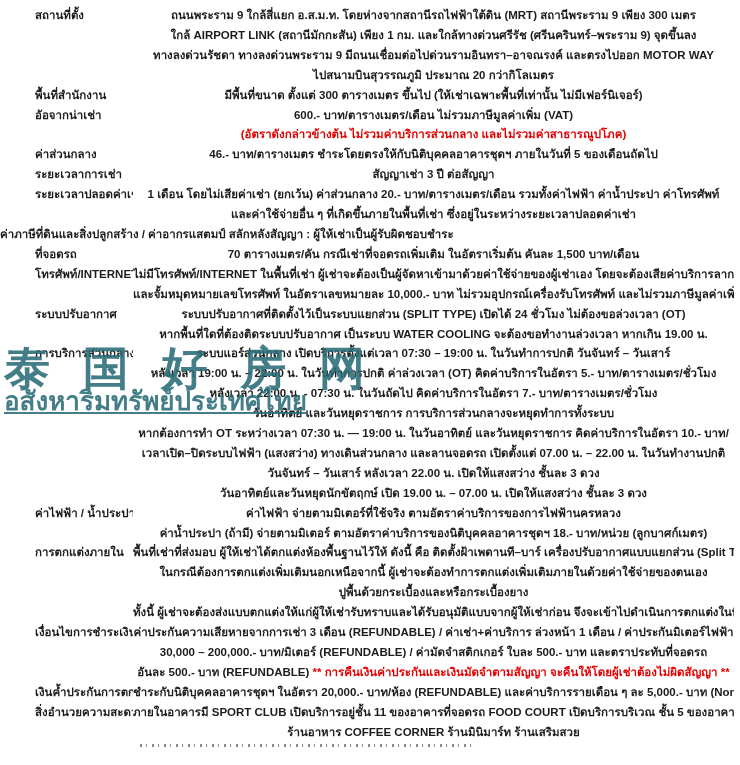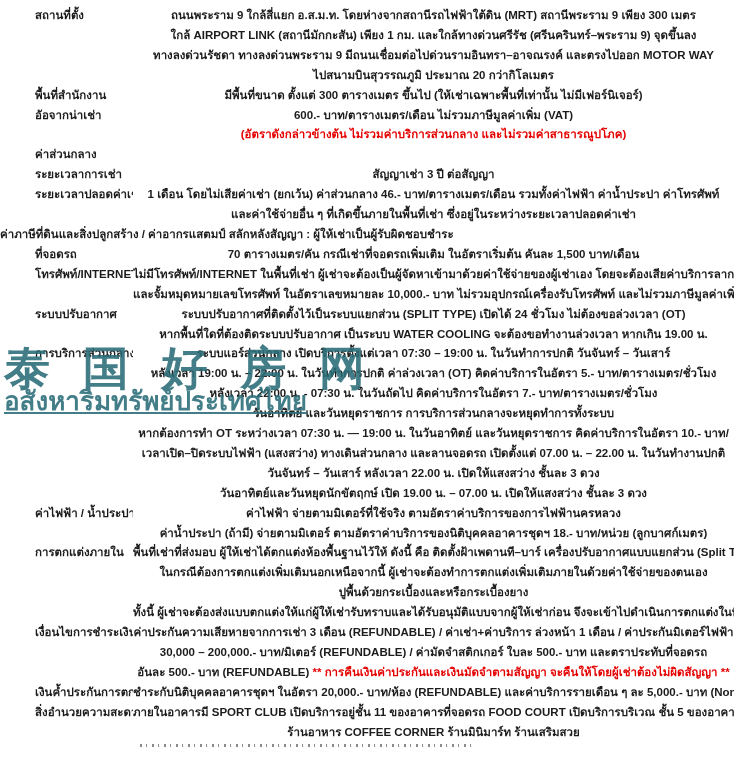--- a/index.html
+++ b/index.html
@@ -57,31 +57,34 @@
       </div>
       <div class="row">
         <div class="lbl">อัอจากน่าเช่า</div>
         <div class="content">
           <div class="line"><span>600.- บาท/ตารางเมตร/เดือน  ไม่รวมภาษีมูลค่าเพิ่ม (VAT)</span></div>
           <div class="line"><span class="u red">(อัตราดังกล่าวข้างต้น ไม่รวมค่าบริการส่วนกลาง และไม่รวมค่าสาธารณูปโภค)</span></div>
         </div>
       </div>
       <div class="row">
         <div class="lbl">ค่าส่วนกลาง</div>
+        <div class="content">
+          <div class="line"><span>46.- บาท/ตารางเมตร ชำระโดยตรงให้กับนิติบุคคลอาคารชุดฯ ภายในวันที่ 5 ของเดือนถัดไป</span></div>
+        </div>
       </div>
       <div class="row">
         <div class="lbl">ระยะเวลาการเช่า</div>
         <div class="content">
           <div class="line"><span>สัญญาเช่า 3 ปี ต่อสัญญา</span></div>
         </div>
       </div>
       <div class="row">
         <div class="lbl">ระยะเวลาปลอดค่าเช่า</div>
         <div class="content">
-          <div class="line"><span>1 เดือน โดยไม่เสียค่าเช่า   (ยกเว้น) ค่าส่วนกลาง 46.- บาท/ตารางเมตร/เดือน รวมทั้งค่าไฟฟ้า ค่าน้ำประปา ค่าโทรศัพท์</span></div>
+          <div class="line"><span>1 เดือน โดยไม่เสียค่าเช่า   (ยกเว้น) ค่าส่วนกลาง 20.- บาท/ตารางเมตร/เดือน รวมทั้งค่าไฟฟ้า ค่าน้ำประปา ค่าโทรศัพท์</span></div>
           <div class="line"><span>และค่าใช้จ่ายอื่น ๆ ที่เกิดขึ้นภายในพื้นที่เช่า ซึ่งอยู่ในระหว่างระยะเวลาปลอดค่าเช่า</span></div>
         </div>
       </div>
       <div class="row full">
         <div class="line"><span>ค่าภาษีที่ดินและสิ่งปลูกสร้าง / ค่าอากรแสตมป์ สลักหลังสัญญา  :   ผู้ให้เช่าเป็นผู้รับผิดชอบชำระ</span></div>
       </div>
       <div class="row">
         <div class="lbl">ที่จอดรถ</div>
         <div class="content">
           <div class="line"><span>70 ตารางเมตร/คัน   กรณีเช่าที่จอดรถเพิ่มเติม ในอัตราเริ่มต้น คันละ 1,500  บาท/เดือน</span></div>

